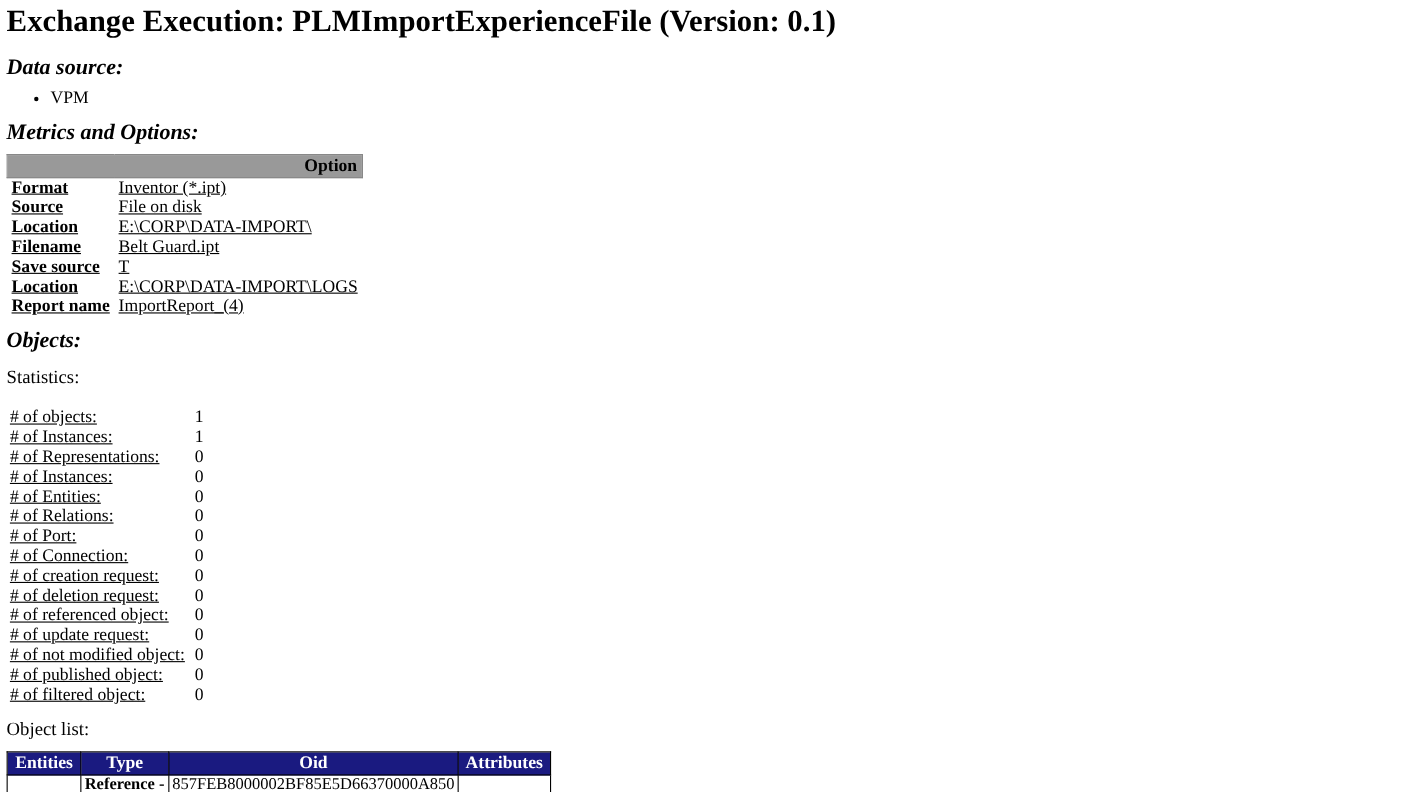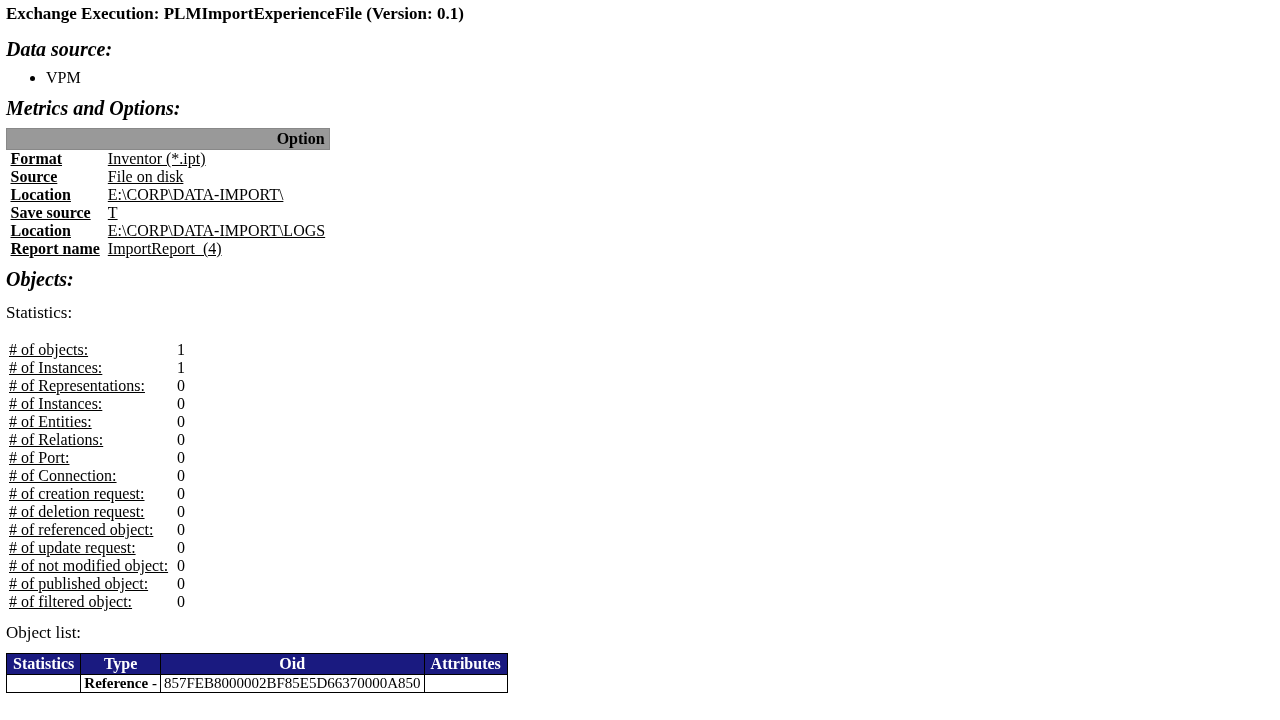--- a/index.html
+++ b/index.html
@@ -11,21 +11,21 @@
     font-size: 16px;
     color: #000;
     background: #fff;
     overflow-y: scroll;
     overflow-x: hidden;
   }
   .page {
     padding: 4px 6px 10px 6px;
   }
   h1.main-title {
-    font-size: 17px;
+    font-size: 28px;
     font-weight: bold;
     margin: 0 0 14px 0;
   }
   h2.section {
     font-size: 20px;
     font-weight: bold;
     margin: 10px 0 8px 0;
     font-style: italic;
   }
   h3.subsection {
@@ -133,20 +133,24 @@
     </tr>
     <tr>
       <td class="label">Source</td>
       <td>File on disk</td>
     </tr>
     <tr>
       <td class="label">Location</td>
       <td>E:\CORP\DATA-IMPORT\</td>
     </tr>
     <tr>
+      <td class="label">Filename</td>
+      <td>Belt Guard.ipt</td>
+    </tr>
+    <tr>
       <td class="label">Save source</td>
       <td>T</td>
     </tr>
     <tr>
       <td class="label">Location</td>
       <td>E:\CORP\DATA-IMPORT\LOGS</td>
     </tr>
     <tr>
       <td class="label">Report name</td>
       <td>ImportReport_(4)</td>
@@ -221,21 +225,21 @@
           <td>0</td>
         </tr>
   </tbody>
     </table>
 
   <h3 class="subsection">Object list:</h3>
 
   <table class="objects">
     <tbody>
         <tr>
-      <th>Statistics</th>
+      <th>Entities</th>
       <th>Type</th>
       <th>Oid</th>
       <th>Attributes</th>
     </tr>
     <tr>
       <td class="op-cell"></td>
       <td class="type-cell">Reference -</td>
       <td>857FEB8000002BF85E5D66370000A850</td>
       <td class="attr-cell"></td>
     </tr>

